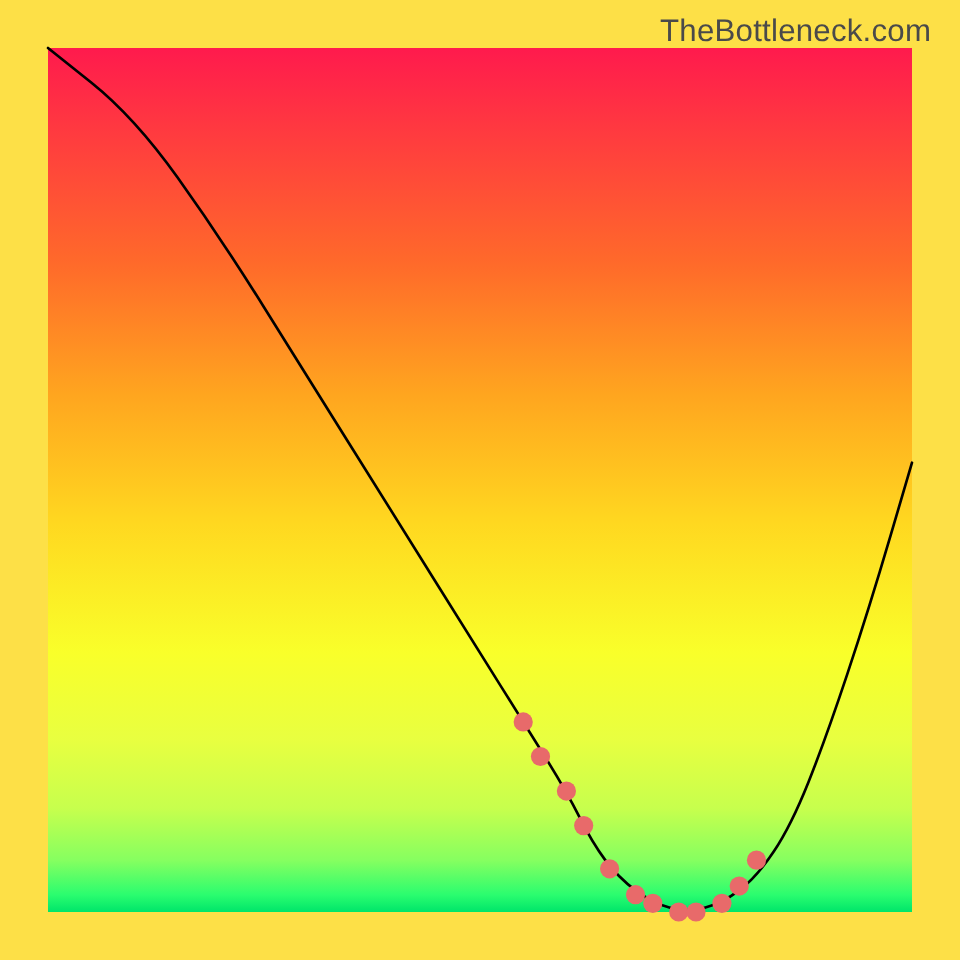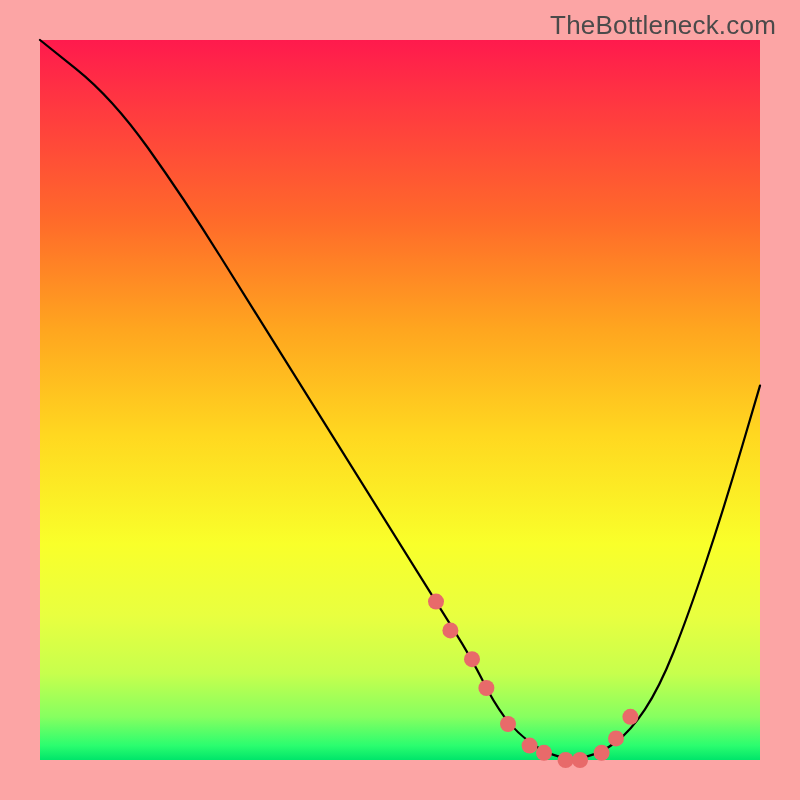--- a/index.html
+++ b/index.html
@@ -8,21 +8,21 @@
     width: 800px;
     height: 800px;
     background: #000;
     overflow: hidden;
     font-family: Arial, Helvetica, sans-serif;
   }
   .frame {
     position: relative;
     width: 800px;
     height: 800px;
-    background: #fca5a5;
+    background: #fde047;
   }
   .plot-bg {
     position: absolute;
     left: 40px;
     top: 40px;
     width: 720px;
     height: 720px;
     background: linear-gradient(
       to bottom,
       #ff1a4d 0%,

